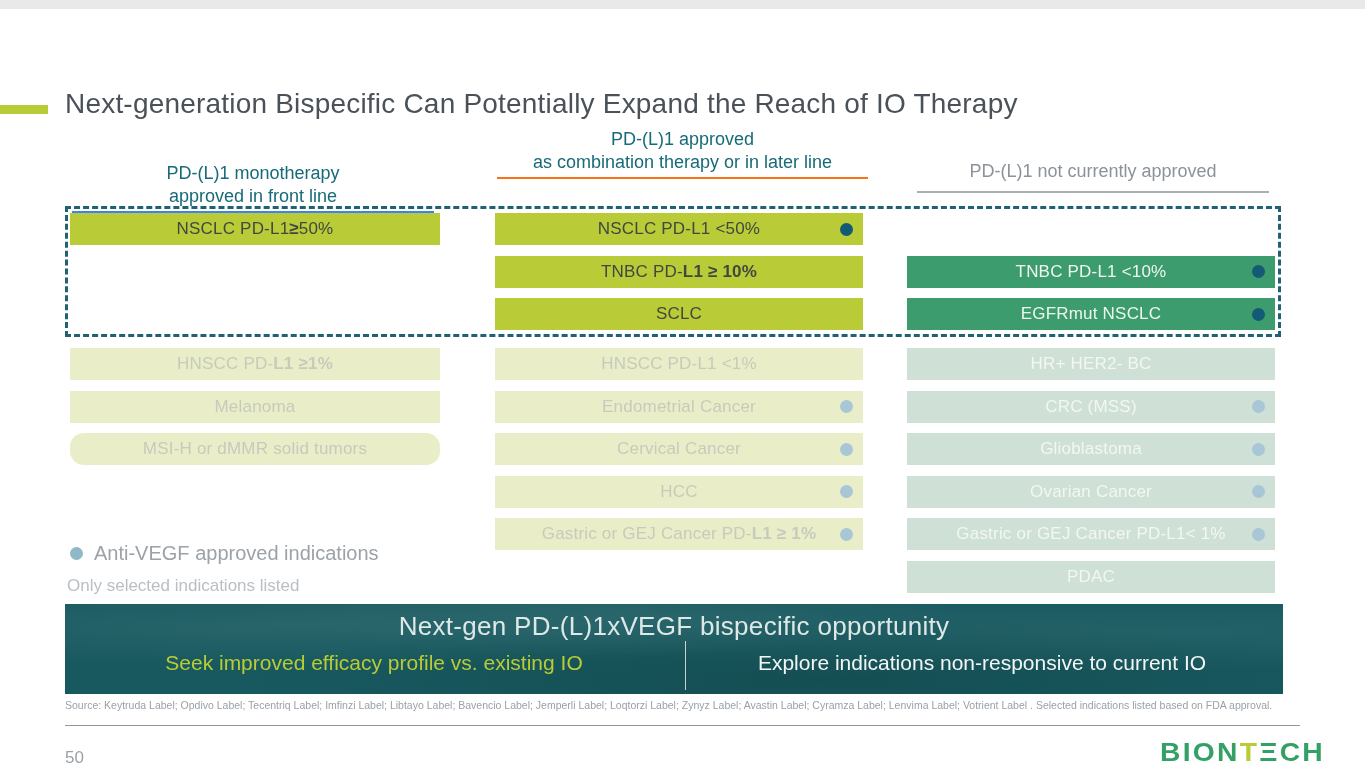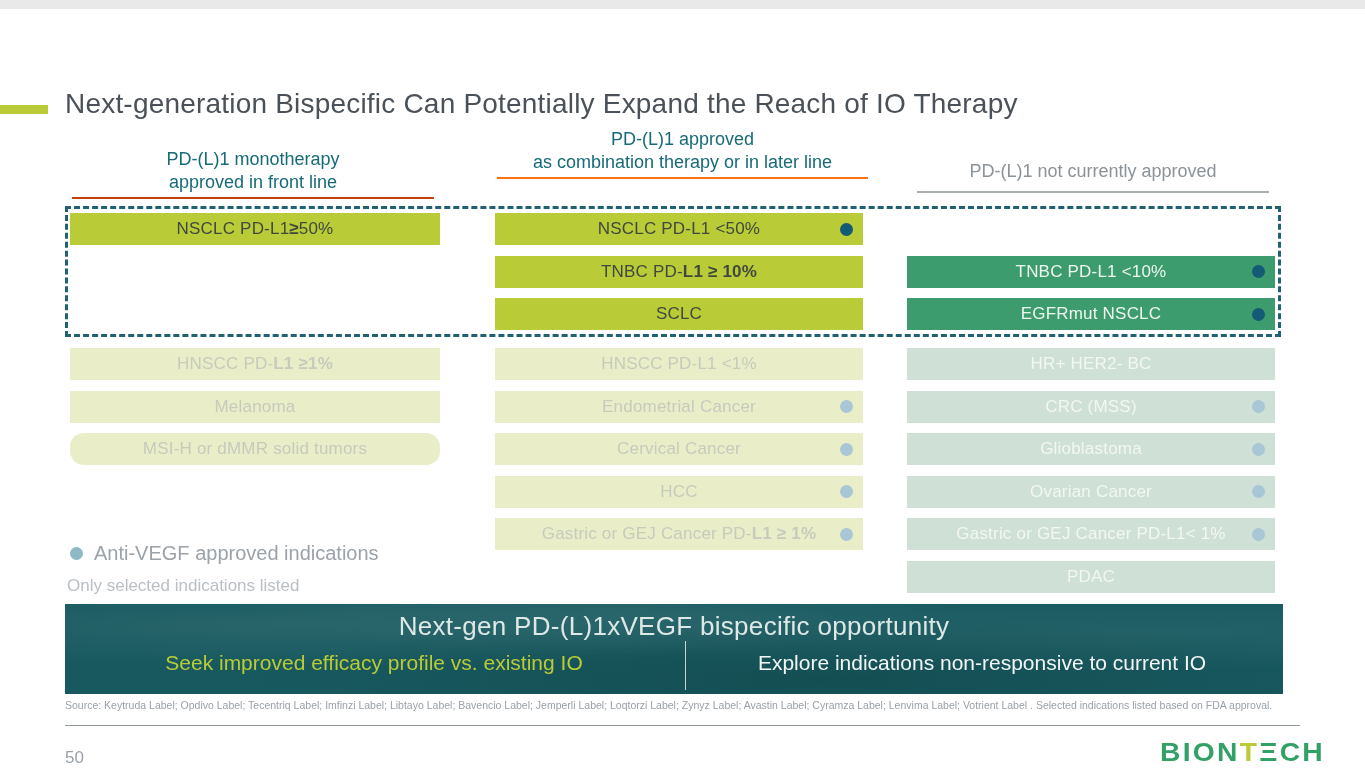--- a/index.html
+++ b/index.html
@@ -17,21 +17,21 @@
   html,body{background:#e9e9e9;}
   .stage{
     position:relative;width:1365px;height:768px;background:#ffffff;
     font-family:"Liberation Sans",sans-serif;overflow:hidden;margin:9px auto;padding-left:27px;
   }
   .accent-bar{position:absolute;left:0;top:96px;width:48px;height:9px;background:var(--accent);}
   .slide-title{position:absolute;left:65px;top:79px;font-size:28px;color:#4a5158;letter-spacing:.2px;}
 
   .col-header{position:absolute;text-align:center;font-size:18px;line-height:23px;color:var(--teal-text);}
   .col-header .hline{display:block;}
-  .col-header.c0{left:72px;top:139px;width:362px;padding-bottom:3px;border-bottom:2px solid #c2410c;}
+  .col-header.c0{left:72px;top:153px;width:362px;padding-bottom:3px;border-bottom:2px solid #3b82f6;}
   .col-header.c1{left:497px;top:119px;width:371px;padding-bottom:3px;border-bottom:2px solid #f97316;}
   .col-header.c2{left:917px;top:151px;width:352px;padding-bottom:8px;color:#8b9298;border-bottom:2px solid #a9afb4;}
 
   .dashed-region{position:absolute;left:65px;top:197px;width:1216px;height:131px;border:3px dashed #206172;}
 
   .box{position:absolute;height:32px;display:flex;align-items:center;justify-content:center;font-size:17px;letter-spacing:.2px;}
   .box.bright.yg{background:var(--yg);color:#41493f;}
   .box.faded.yg{background:var(--faded-yg);color:#c6cbbc;}
   .box.bright.g{background:var(--g);color:#eef6f0;}
   .box.faded.g{background:var(--faded-g);color:#f2f7f3;}

